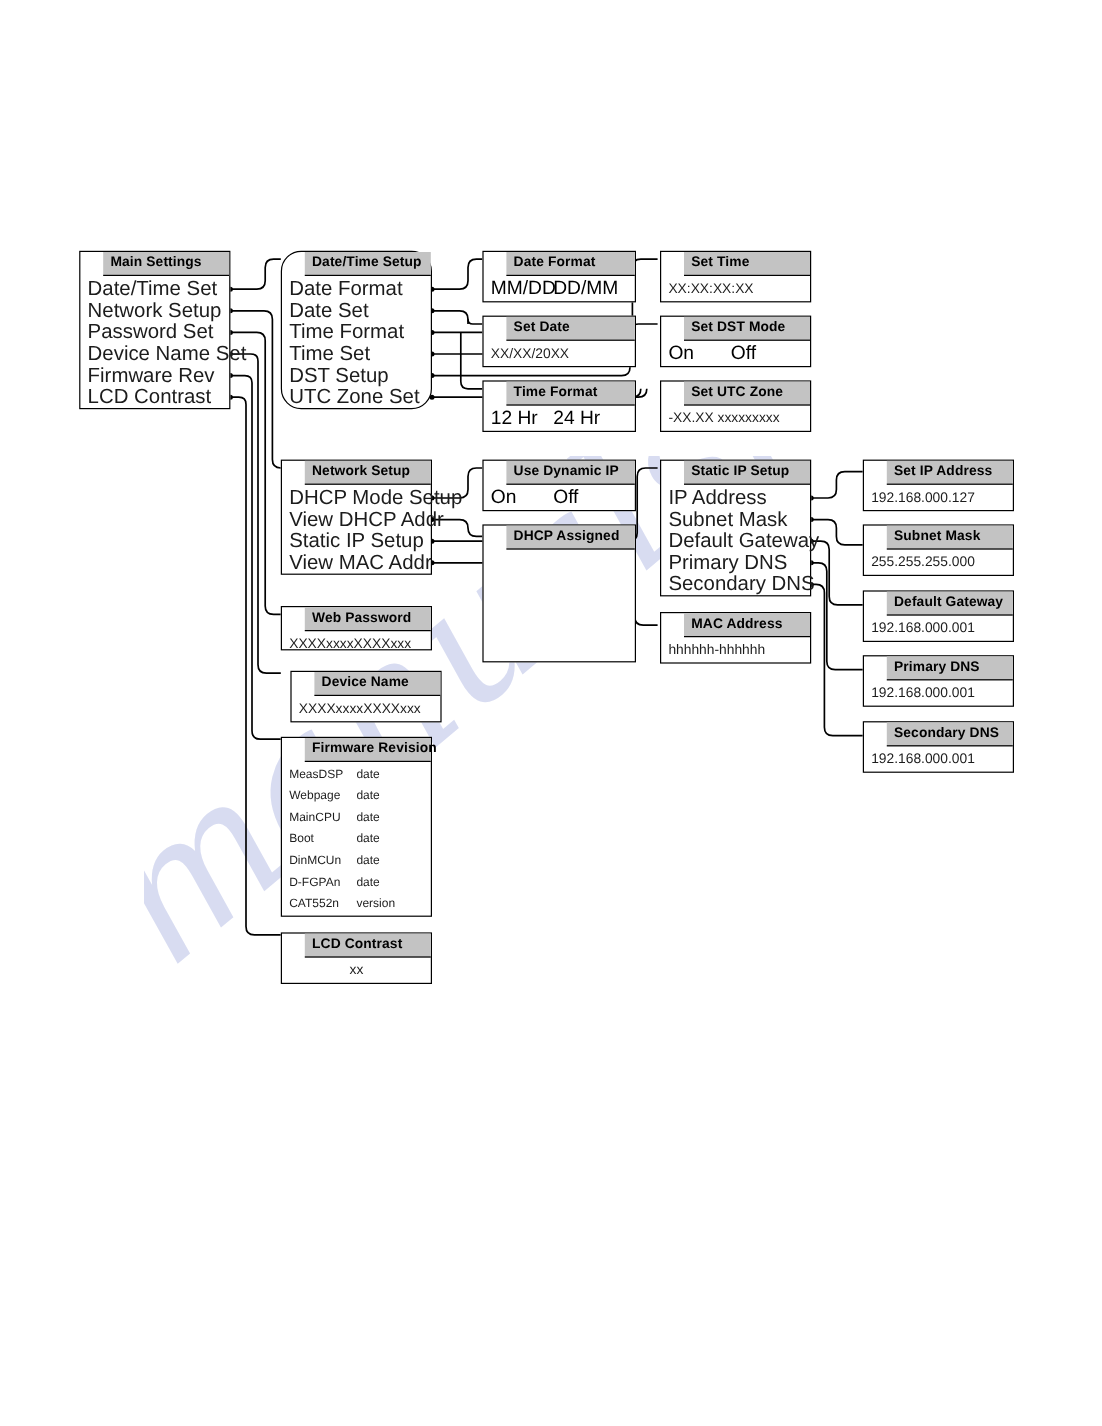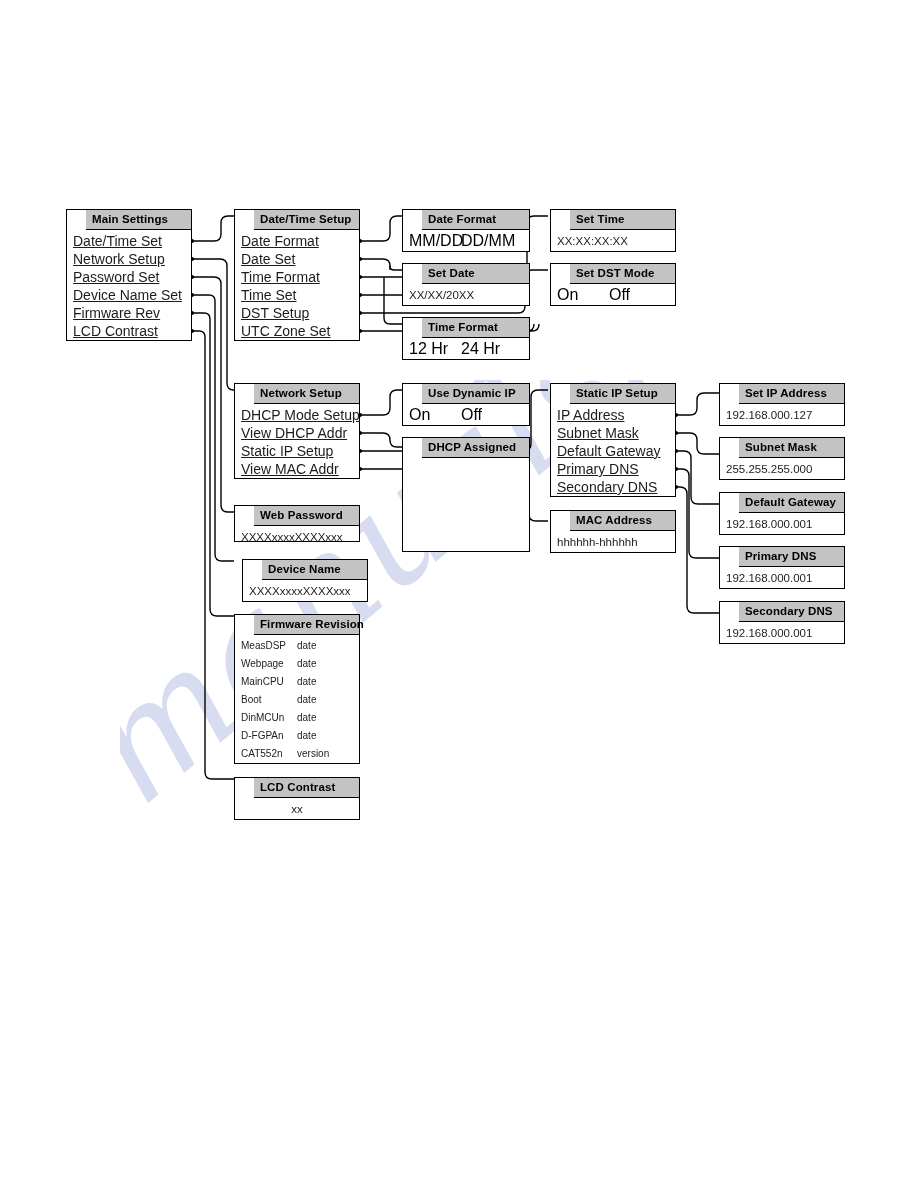--- a/index.html
+++ b/index.html
@@ -50,27 +50,26 @@
     padding:3px 0 3px 6px;
     line-height:13px;
     letter-spacing:.1px;
     white-space:nowrap;
     margin-left:19px;
   }
   .box .body{
     padding:2px 0 3px 0;
   }
   .row{
-    font-size:14px;
+    font-size:17px;
     color:#1c1c1c;
     line-height:18px;
     height:18px;
     padding-left:6px;
     white-space:nowrap;
-    text-decoration:underline;
   }
   .val{
     font-size:11.5px;
     color:#1c1c1c;
     line-height:19px;
     height:19px;
     padding-left:6px;
     white-space:nowrap;
   }
   .val.center{padding-left:0;text-align:center;}
@@ -161,21 +160,21 @@
     <div class="body">
       <div class="row">Date/Time Set</div>
       <div class="row">Network Setup</div>
       <div class="row">Password Set</div>
       <div class="row">Device Name Set</div>
       <div class="row">Firmware Rev</div>
       <div class="row">LCD Contrast</div>
     </div>
   </div>
 
-  <div class="box" style="left:234px;top:209px;width:126px;height:132px;">
+  <div class="box" style="left:234px;top:209px;width:126px;height:132px;border-radius:17px;">
     <div class="hdr">Date/Time Setup</div>
     <div class="body">
       <div class="row">Date Format</div>
       <div class="row">Date Set</div>
       <div class="row">Time Format</div>
       <div class="row">Time Set</div>
       <div class="row">DST Setup</div>
       <div class="row">UTC Zone Set</div>
     </div>
   </div>
@@ -296,20 +295,26 @@
   <div class="box" style="left:550px;top:263px;width:126px;height:43px;">
     <div class="hdr">Set DST Mode</div>
     <div class="body">
       <div class="duo">
         <span class="a">On</span>
         <span>Off</span>
       </div>
     </div>
   </div>
 
+  <div class="box" style="left:550px;top:317px;width:126px;height:43px;">
+    <div class="hdr">Set UTC Zone</div>
+    <div class="body">
+      <div class="val">-XX.XX xxxxxxxxx</div>
+    </div>
+  </div>
 
   <div class="box" style="left:550px;top:383px;width:126px;height:114px;">
     <div class="hdr">Static IP Setup</div>
     <div class="body">
       <div class="row">IP Address</div>
       <div class="row">Subnet Mask</div>
       <div class="row">Default Gateway</div>
       <div class="row">Primary DNS</div>
       <div class="row">Secondary DNS</div>
     </div>

